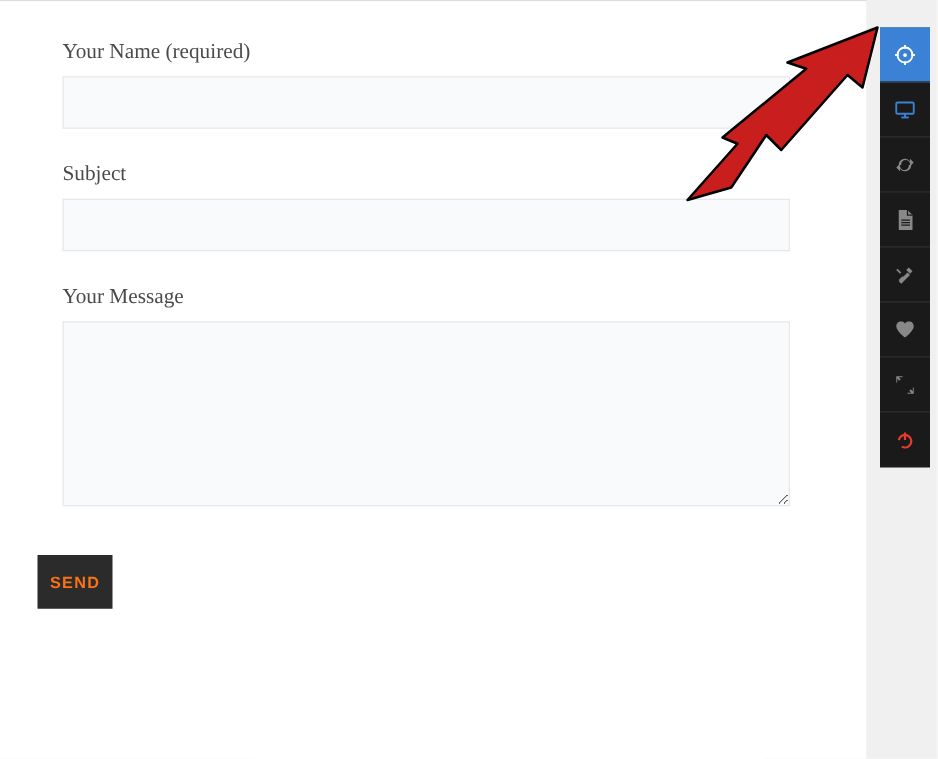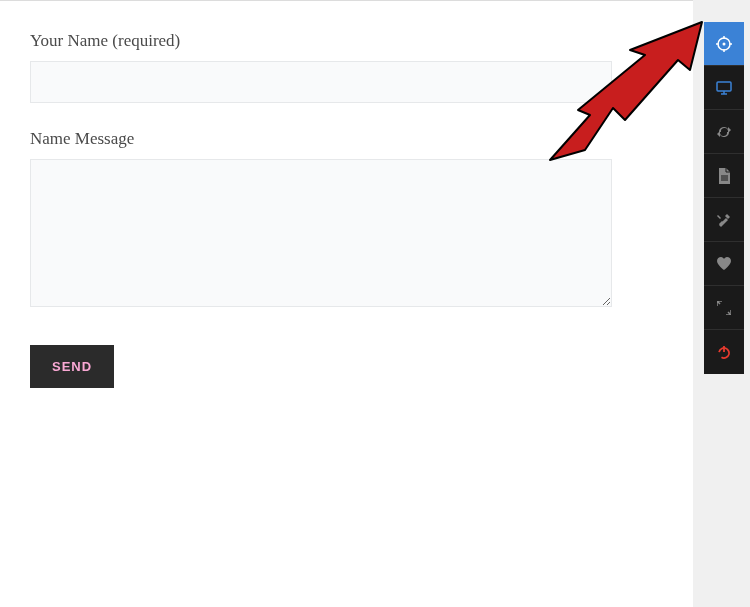--- a/index.html
+++ b/index.html
@@ -18,21 +18,21 @@
   }
   .content-panel {
     position: absolute;
     top: 1px;
     left: 0;
     width: 693px;
     height: 606px;
     background: #ffffff;
     padding: 30px 30px 0 30px;
   }
-  .form-group { margin-bottom: 26px; }
+  .form-group { margin-bottom: 26px; margin-left: 20px; }
   .form-label {
     display: block;
     font-size: 17px;
     color: #4a4a4a;
     margin-bottom: 10px;
     font-family: Georgia, serif;
   }
   .text-input {
     width: 582px;
     height: 42px;
@@ -47,23 +47,23 @@
     height: 148px;
     background: #f9fafb;
     border: 1px solid #e6e8ea;
     padding: 8px 10px;
     font-size: 14px;
     color: #333;
     resize: both;
   }
   .send-button {
     background: #2b2b2b;
-    color: #f9a8d4;
+    color: #f97316;
     border: none;
-    padding: 14px 22px;
+    padding: 14px 10px;
     font-size: 13px;
     font-weight: bold;
     letter-spacing: 1px;
     font-family: Arial, sans-serif;
     cursor: pointer;
     margin-top: 8px;
   }
 
   .side-toolbar {
     position: absolute;
@@ -98,23 +98,27 @@
 <div class="page-border-top"></div>
 
 <div class="content-panel">
 
   <div class="form-group">
     <label class="form-label">Your Name (required)</label>
     <input type="text" class="text-input" value="" style="">
   </div>
 
 
-
   <div class="form-group">
-    <label class="form-label">Name Message</label>
+    <label class="form-label">Subject</label>
+    <input type="text" class="text-input" value="" style="">
+  </div>
+
+  <div class="form-group">
+    <label class="form-label">Your Message</label>
     <textarea class="textarea-input" value="" style=""></textarea>
   </div>
 
   <button class="send-button">SEND</button>
 </div>
 
 <div class="side-toolbar">
   <div class="tool-btn active">
     <span>
       <svg width="16" height="16" viewBox="0 0 16 16">

